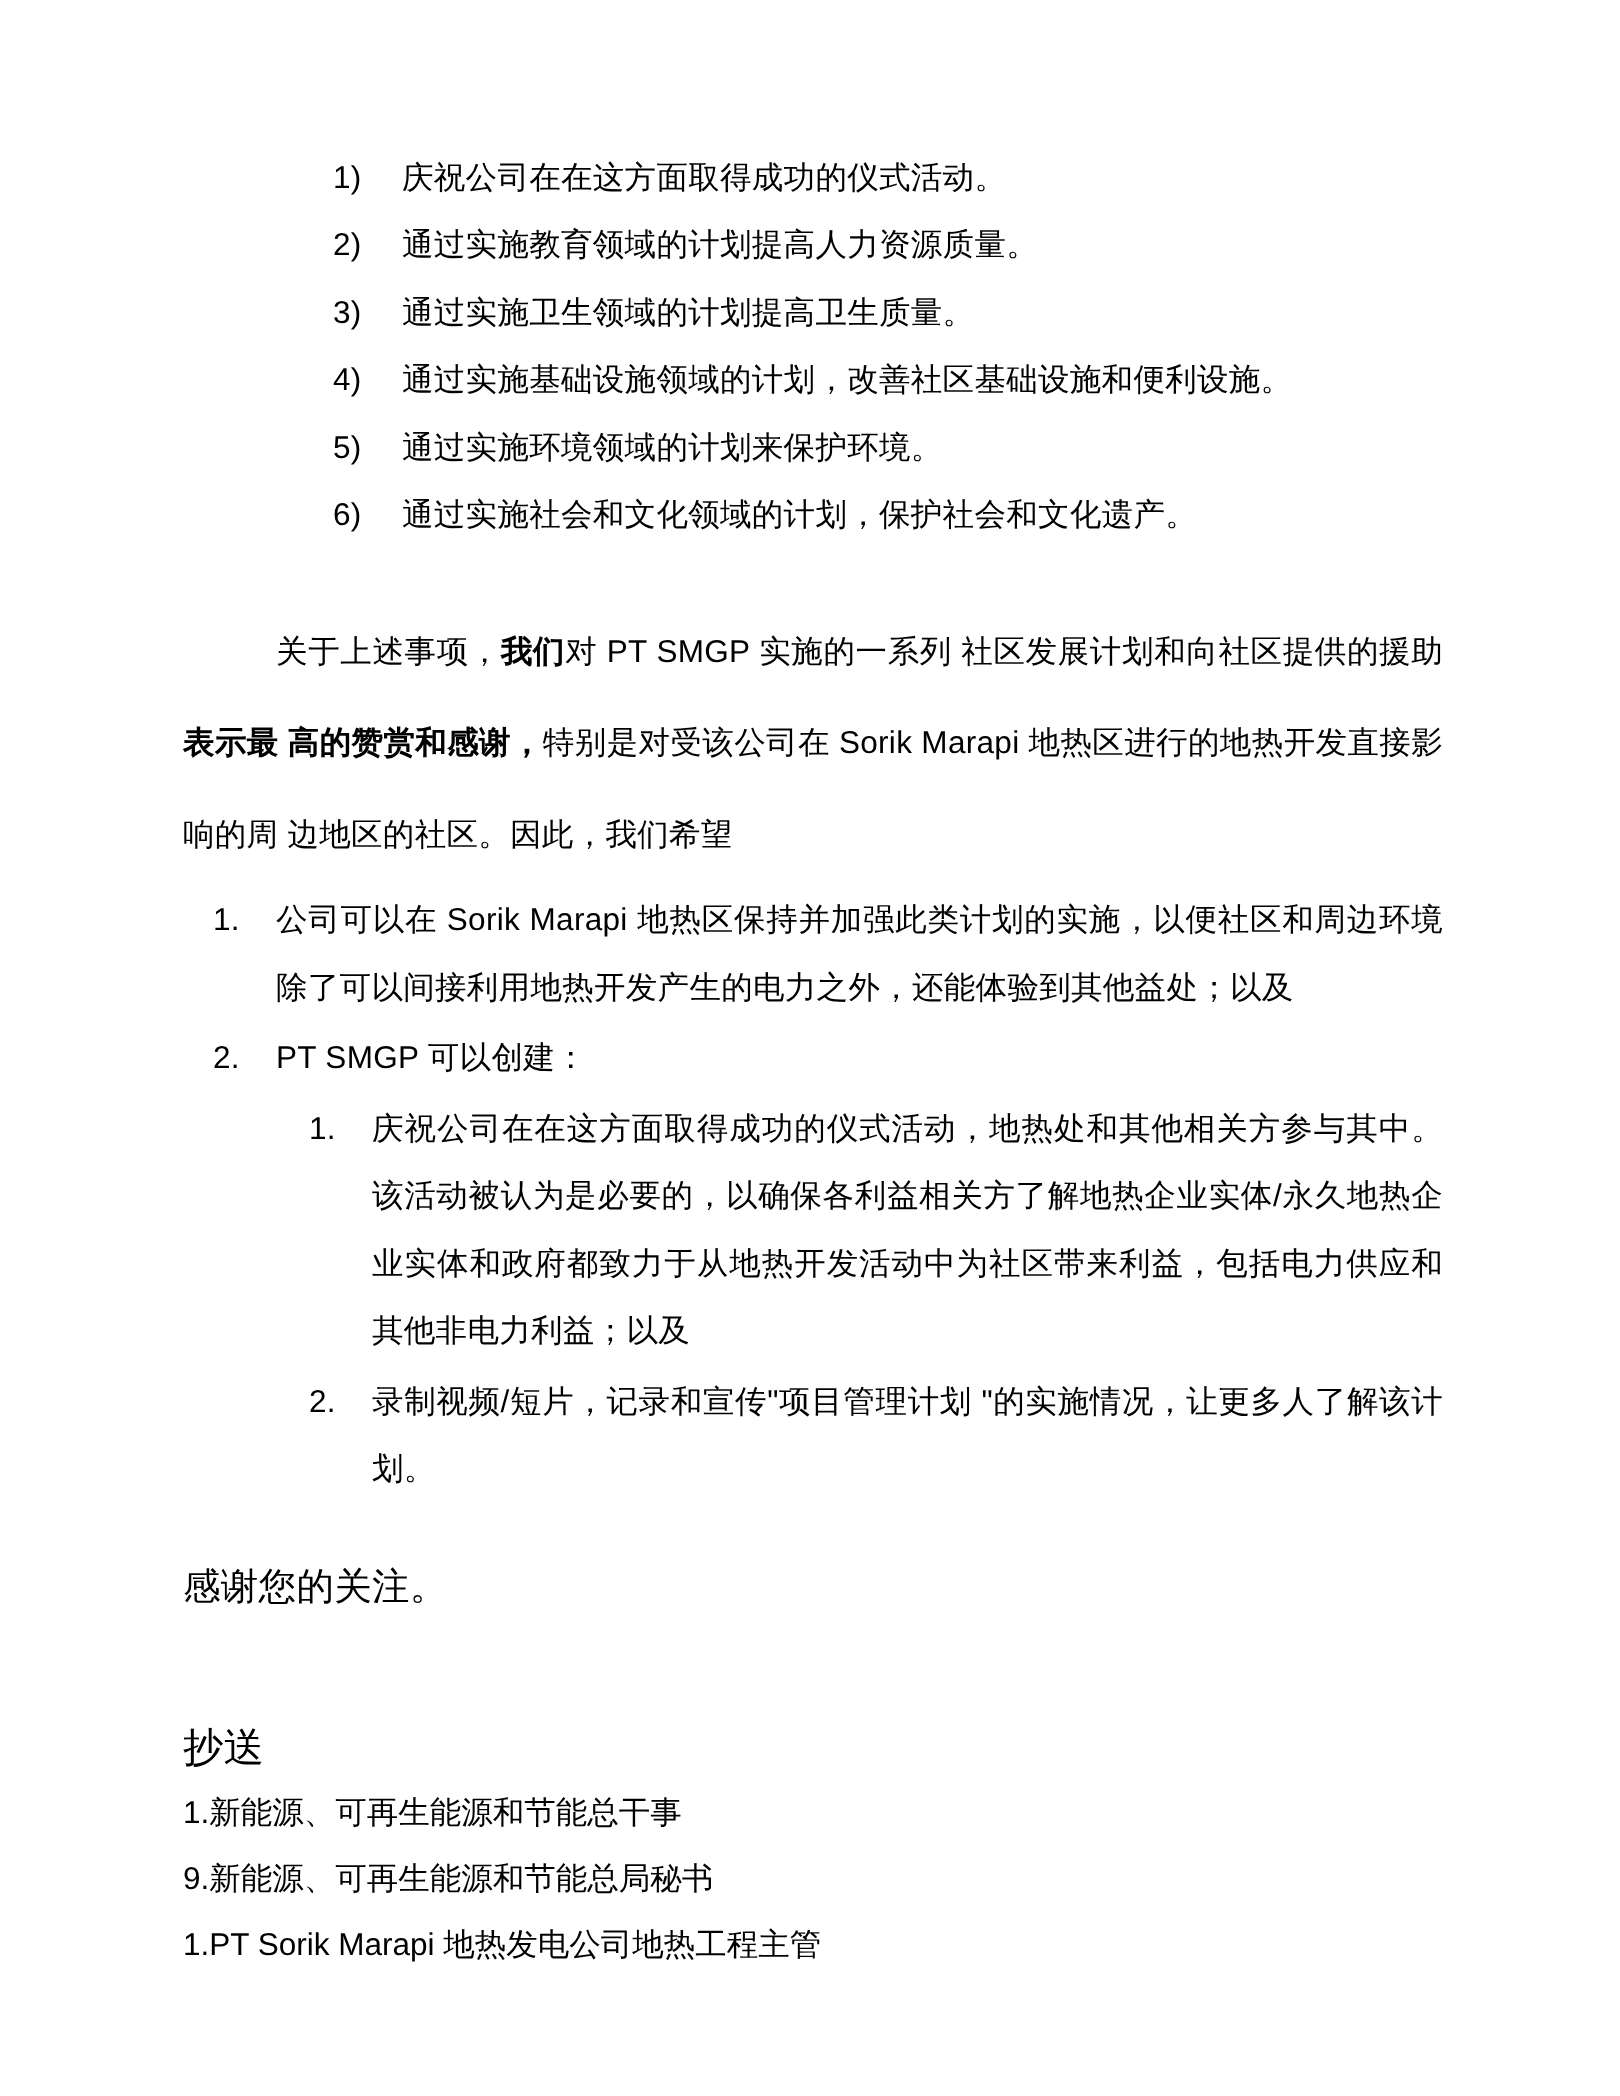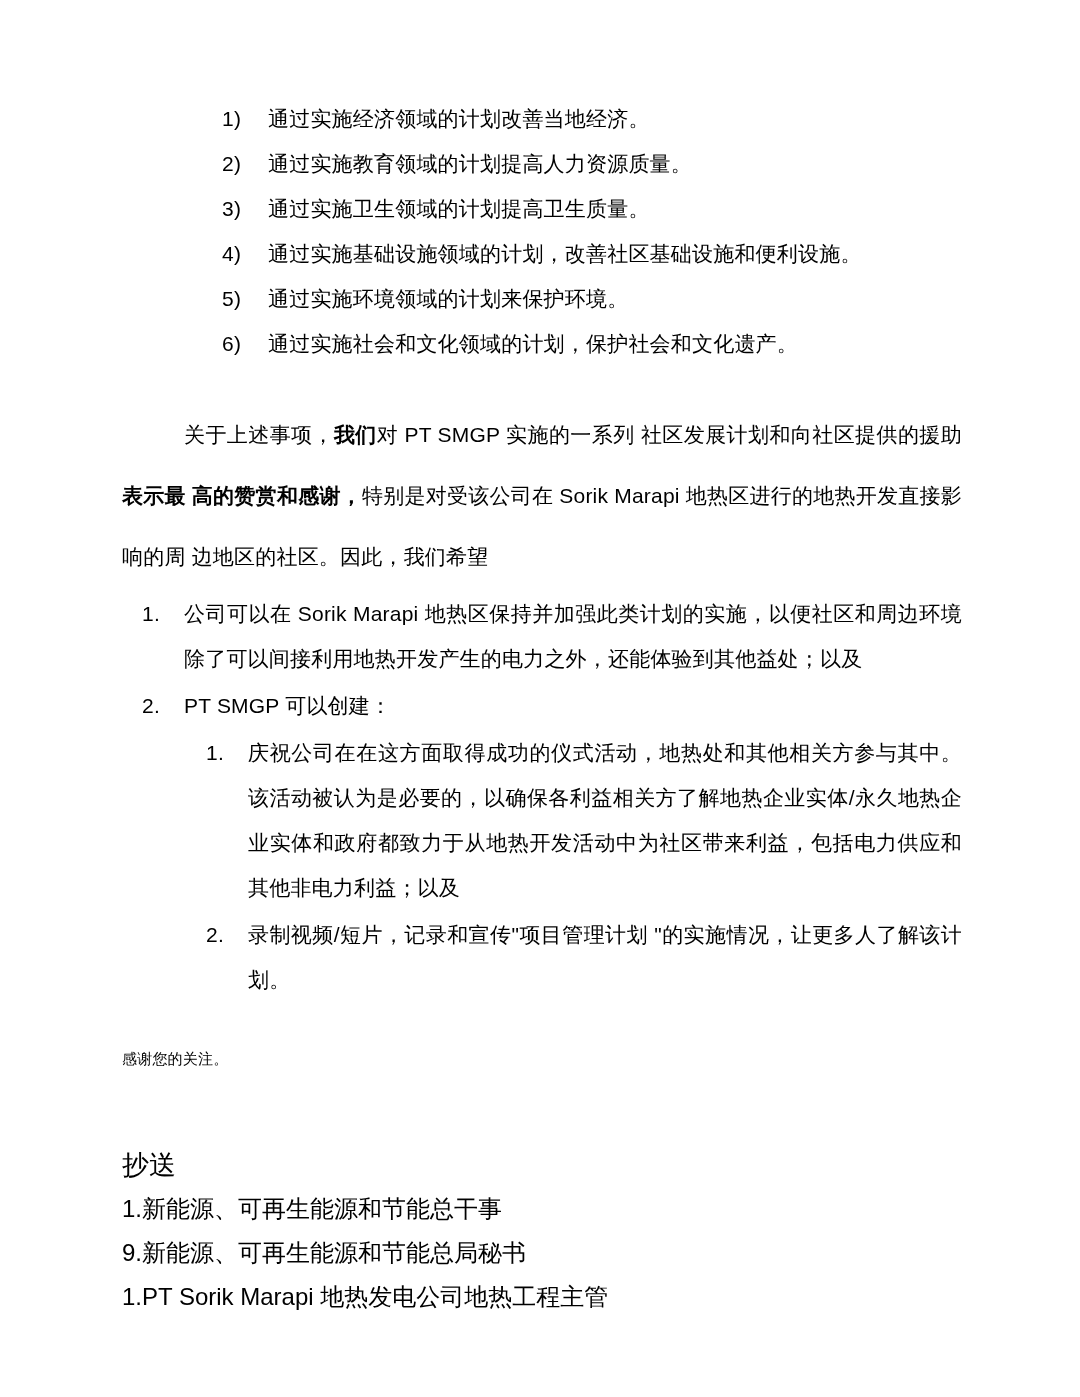--- a/index.html
+++ b/index.html
@@ -76,21 +76,21 @@
     flex: 0 0 42px;
   }
   .dec-list > li > .body {
     flex: 1 1 auto;
     text-align: justify;
   }
   .dec-list.lvl1 { margin-left: 20px; }
   .dec-list.lvl2 { margin-left: 22px; margin-top: 0; }
 
   .plain {
-    font-size: 15px;
+    font-size: 25px;
     line-height: 45px;
     letter-spacing: 0.2px;
     margin: 34px 0 0 0;
   }
 
   .signature {
     margin-top: 30px;
     text-align: right;
     font-size: 21px;
     line-height: 45px;
@@ -101,33 +101,33 @@
   }
 
   .cc-block {
     margin-top: 62px;
   }
   .cc-block .cc-title {
     font-size: 27px;
     line-height: 44px;
   }
   .cc-block .cc-item {
-    font-size: 24px;
+    font-size: 21px;
     line-height: 44px;
   }
 </style>
 </head>
 <body>
 
 <div class="page">
 
   <ul class="paren-list">
     <li>
       <span class="marker">1)</span>
-      <span class="txt">通过实施经济领域的计划改善当地经济。</span>
+      <span class="txt">庆祝公司在在这方面取得成功的仪式活动。</span>
     </li>
     <li>
       <span class="marker">2)</span>
       <span class="txt">通过实施教育领域的计划提高人力资源质量。</span>
     </li>
     <li>
       <span class="marker">3)</span>
       <span class="txt">通过实施卫生领域的计划提高卫生质量。</span>
     </li>
     <li>

